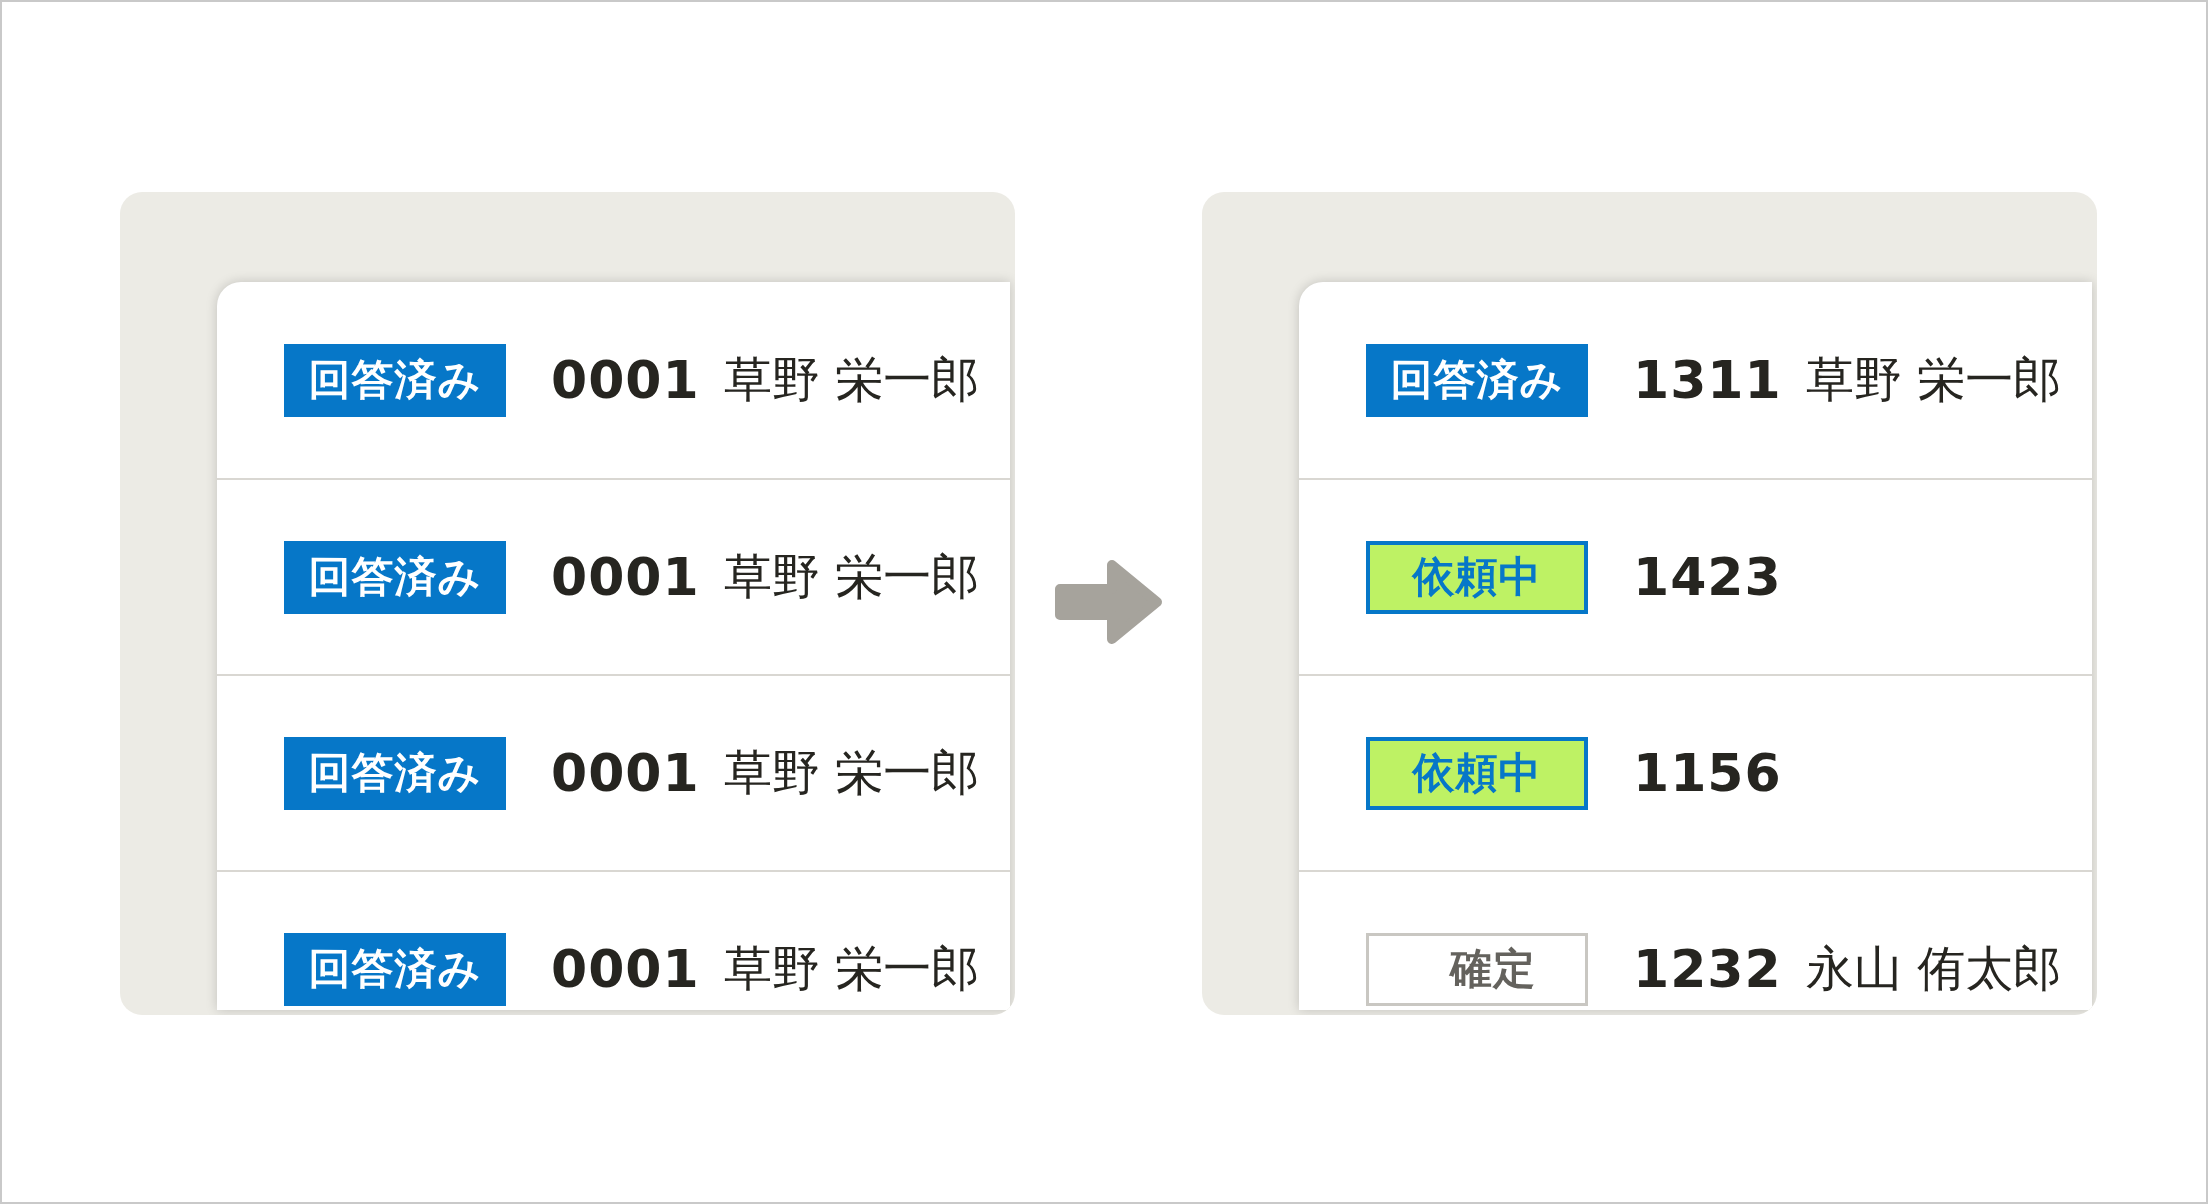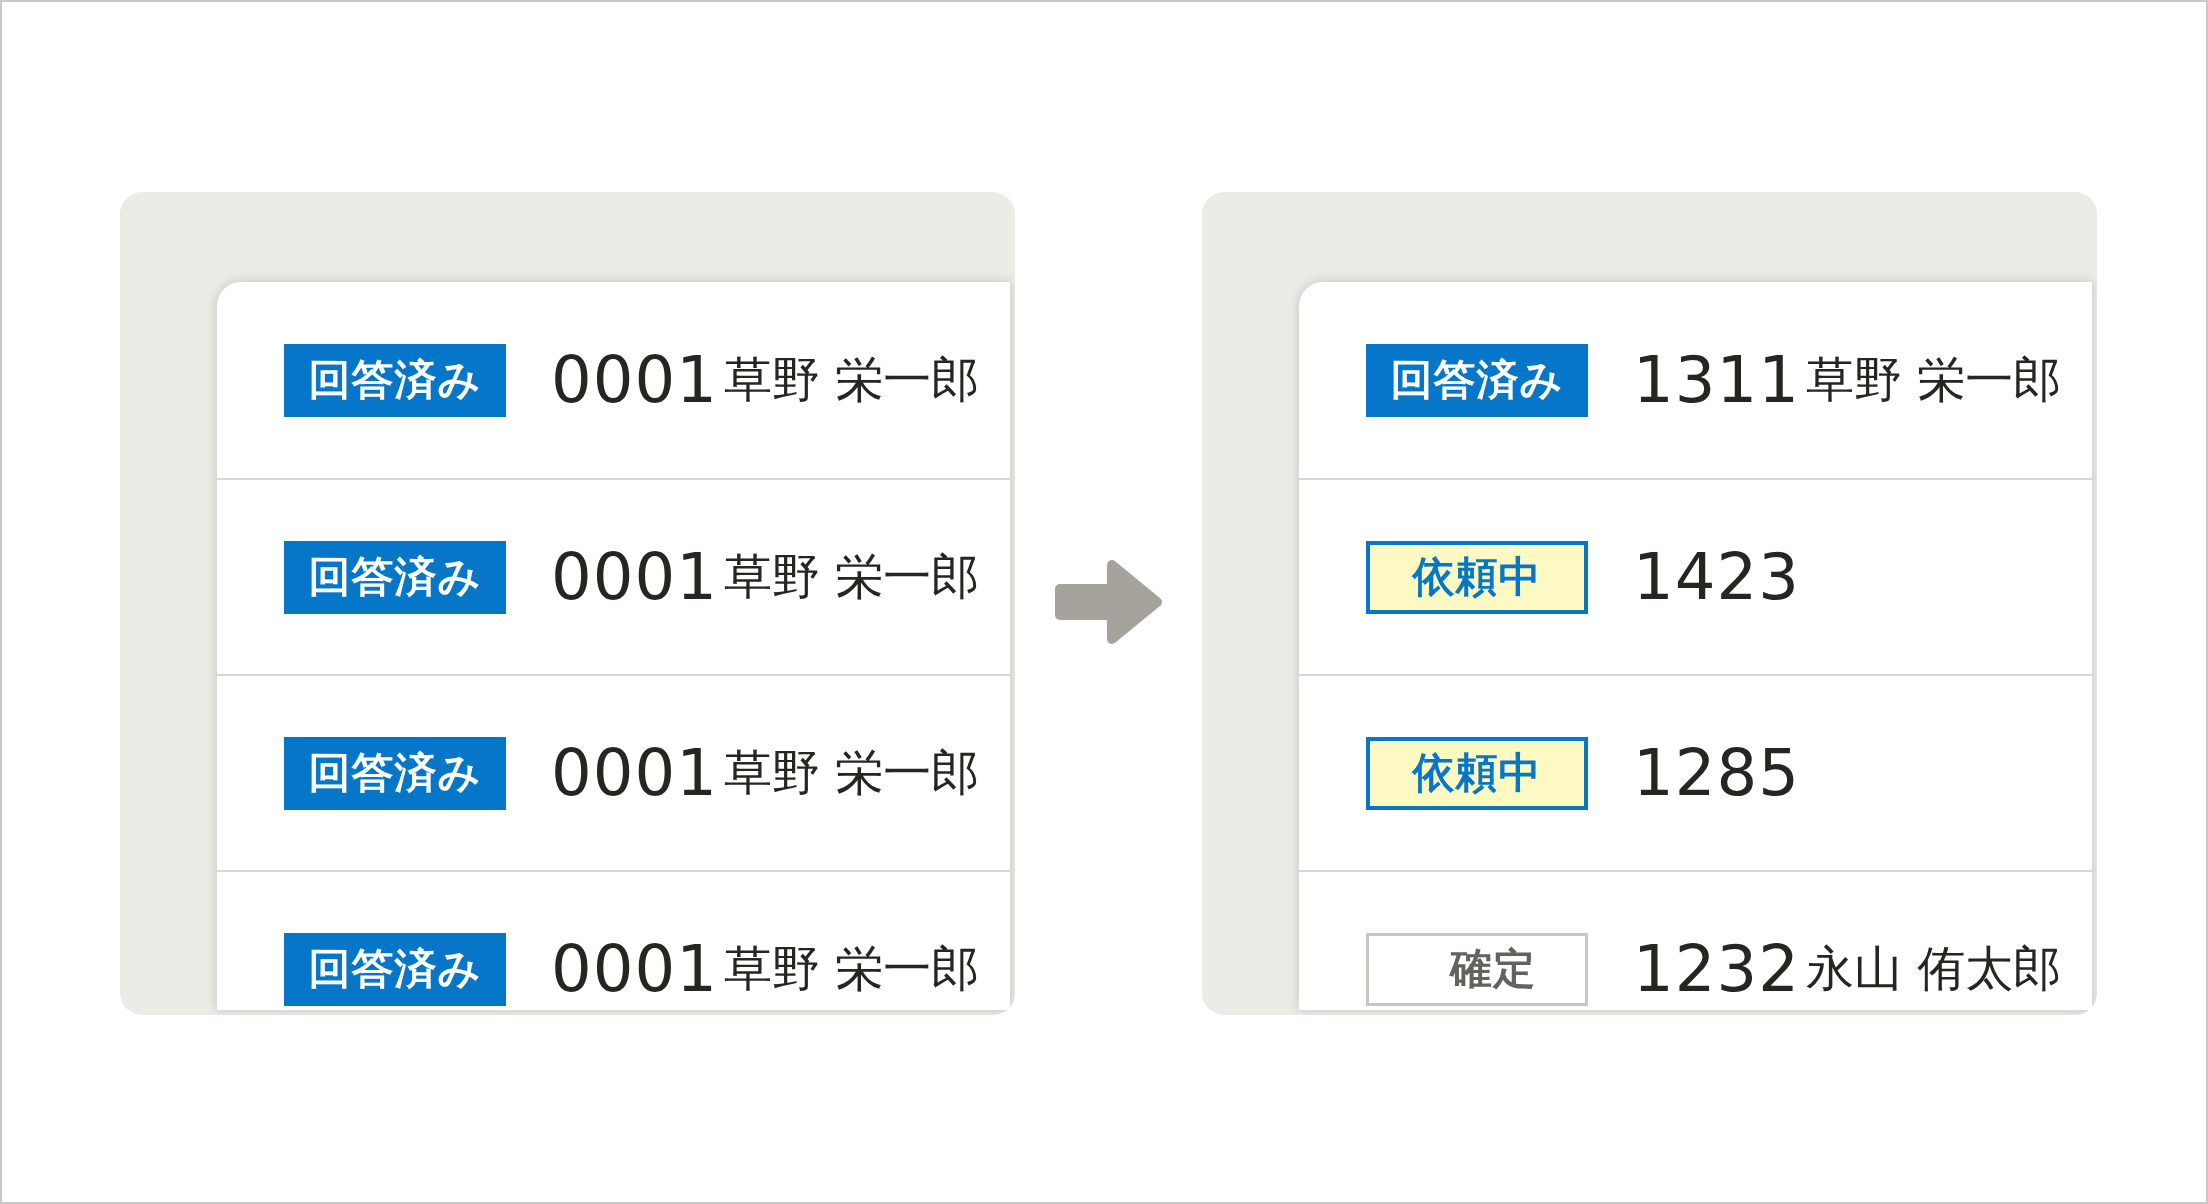--- a/index.html
+++ b/index.html
@@ -51,30 +51,31 @@
   .row + .row{border-top:2px solid var(--divider);}
   .badge{
     width:222px;height:73px;
     box-sizing:border-box;
     display:flex;align-items:center;justify-content:center;
     font-size:42px;font-weight:bold;
     letter-spacing:1px;
     flex:0 0 auto;
   }
   .badge.filled{background:var(--blue);color:#ffffff;}
-  .badge.outline{border:4px solid var(--blue);color:var(--blue);background:#fef9c3;}
+  .badge.outline{border:4px solid var(--blue);color:var(--blue);background:#bef264;}
   .badge.muted{border:3px solid var(--muted_border);color:var(--muted_text);background:#ffffff;padding-left:32px;}
   .num{
     margin-left:45px;
     width:135px;
-    font-size:64px;
+    font-size:52px;
     color:var(--text);
     letter-spacing:1px;
     flex:0 0 auto;
     white-space:nowrap;
+    font-weight:bold;
   }
   .name{
     margin-left:38px;
     font-size:48px;
     color:var(--text);
     white-space:nowrap;
     text-align:center;
   }
   .arrow-wrap{
     position:absolute;
@@ -124,21 +125,21 @@
         <div class="badge filled">回答済み</div>
         <div class="num">1311</div>
         <div class="name">草野 栄一郎</div>
       </div>
       <div class="row">
         <div class="badge outline">依頼中</div>
         <div class="num">1423</div>
       </div>
       <div class="row">
         <div class="badge outline">依頼中</div>
-        <div class="num">1285</div>
+        <div class="num">1156</div>
       </div>
       <div class="row">
         <div class="badge muted">確定</div>
         <div class="num">1232</div>
         <div class="name">永山 侑太郎</div>
       </div>
     </div>
   </div>
 
 </div>

